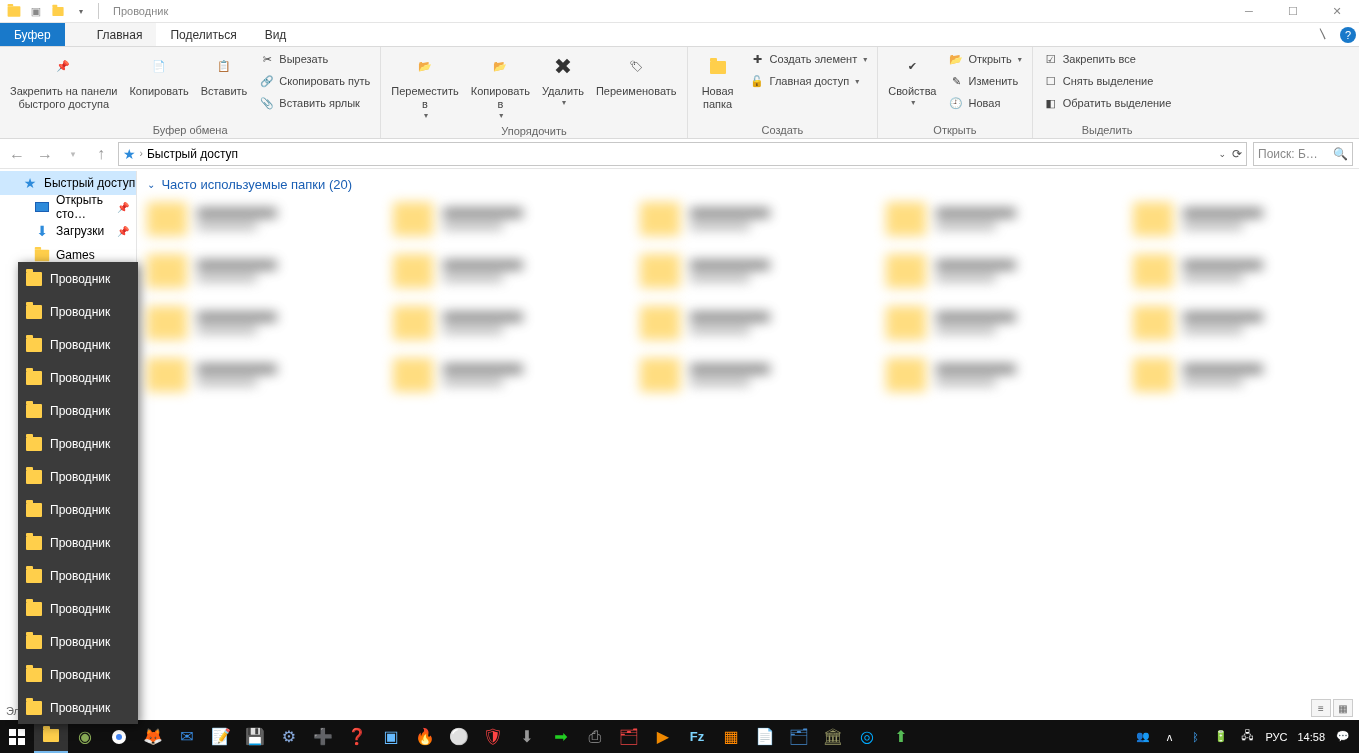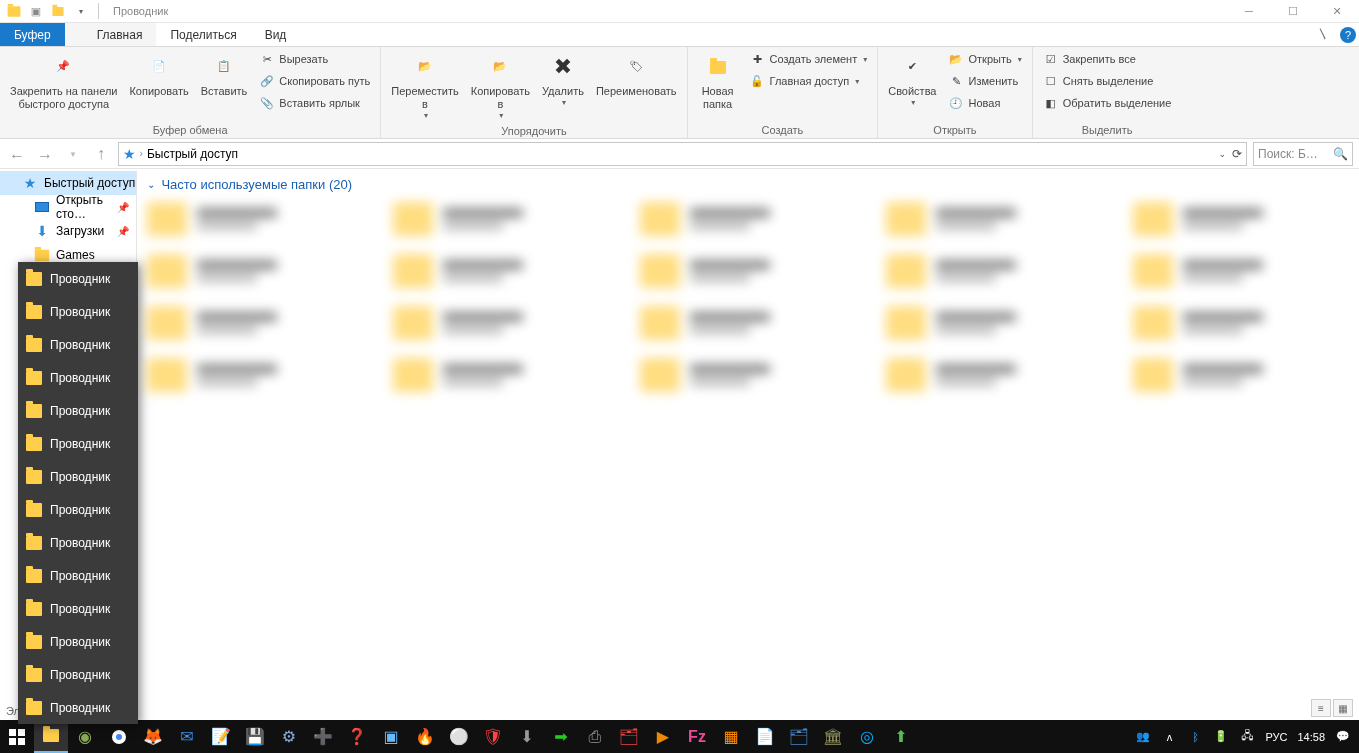--- a/index.html
+++ b/index.html
@@ -538,21 +538,21 @@
   <div class="tbtn" style="color:#39f">❓</div>
   <div class="tbtn" style="color:#6bf">▣</div>
   <div class="tbtn" style="color:#f80">🔥</div>
   <div class="tbtn" style="color:#aaa">⚪</div>
   <div class="tbtn" style="color:#f44">🛡</div>
   <div class="tbtn" style="color:#999">⬇</div>
   <div class="tbtn" style="color:#2c2">➡</div>
   <div class="tbtn" style="color:#999">⎙</div>
   <div class="tbtn" style="color:#e44">🗂</div>
   <div class="tbtn" style="color:#e80">▶</div>
-  <div class="tbtn" style="color:#ec4899;font-weight:bold;font-size:16px">Fz</div>
+  <div class="tbtn" style="color:#7dd3fc;font-weight:bold;font-size:13px">Fz</div>
   <div class="tbtn" style="color:#f80">▦</div>
   <div class="tbtn" style="color:#8cf">📄</div>
   <div class="tbtn" style="color:#48c">🗂</div>
   <div class="tbtn" style="color:#996">🏛</div>
   <div class="tbtn" style="color:#0af">◎</div>
   <div class="tbtn" style="color:#5b5">⬆</div>
 
   <div class="tray">
     <span class="tic">👥</span>
     <span class="tic">ʌ</span>

